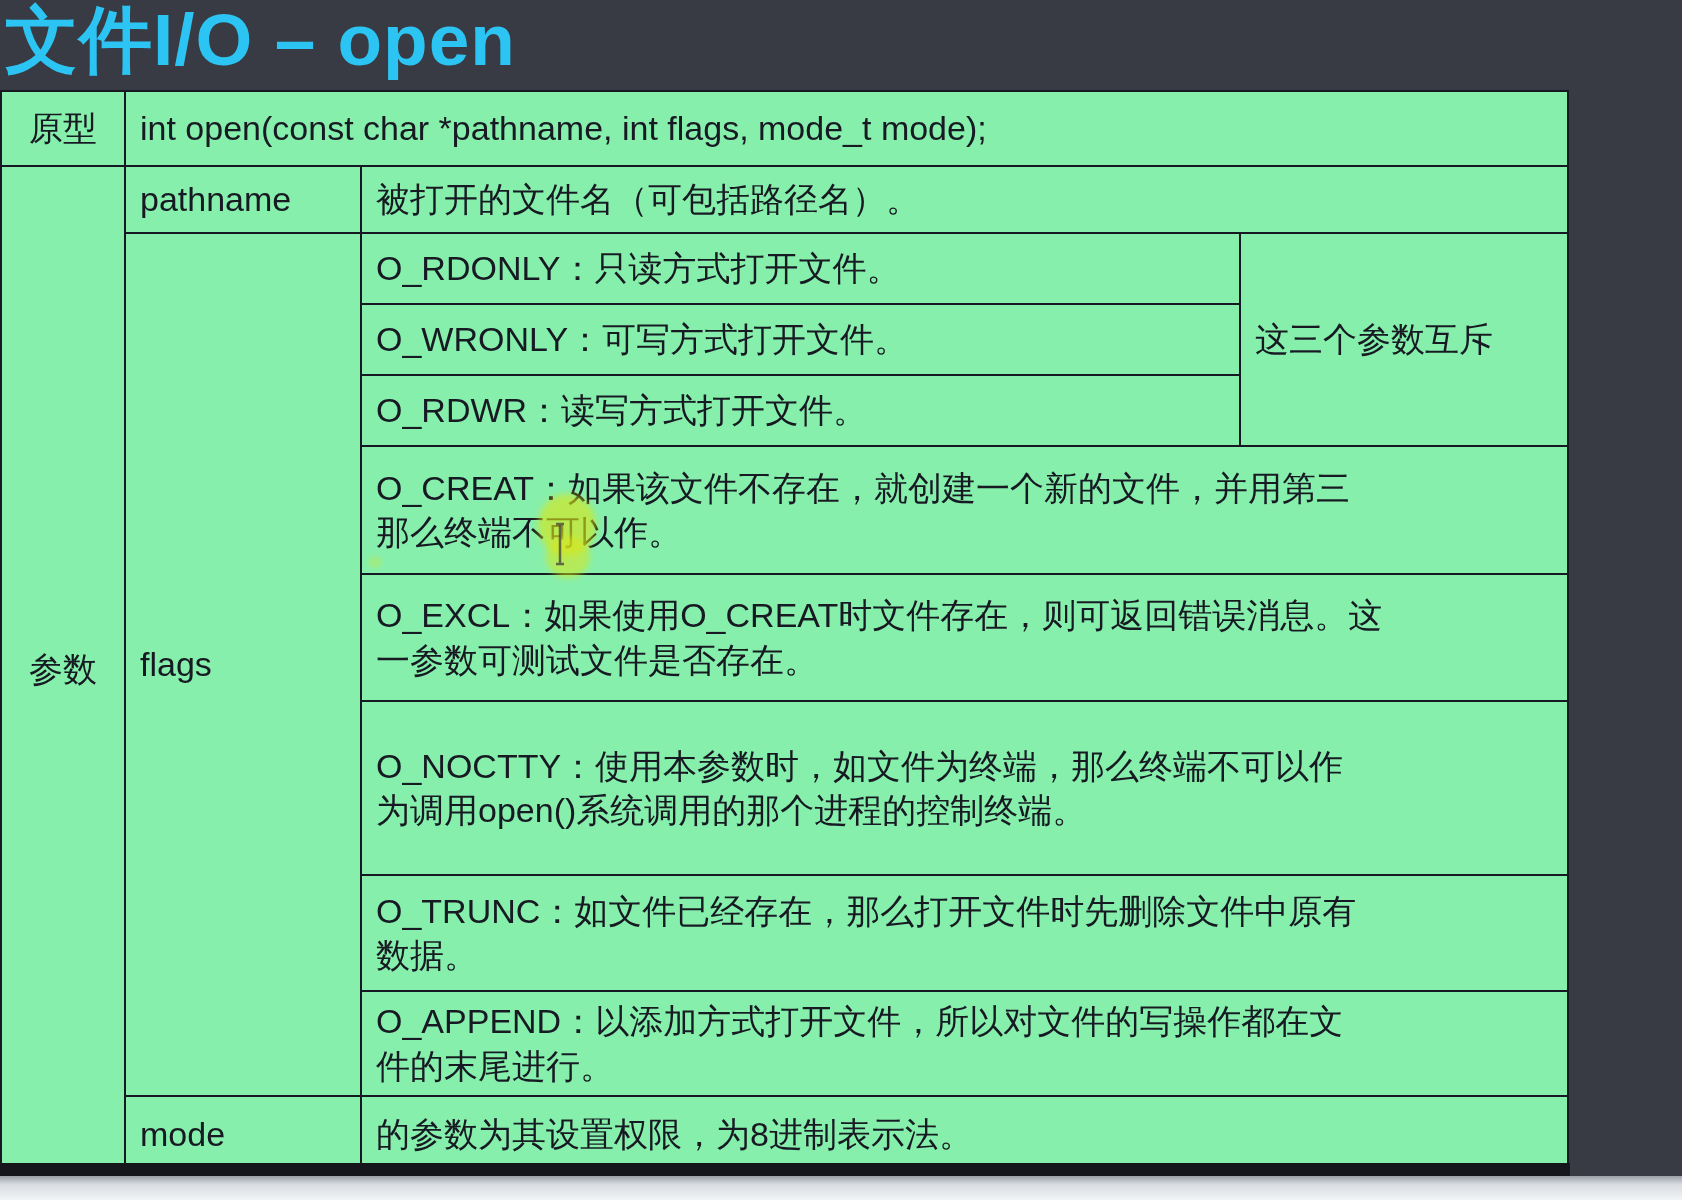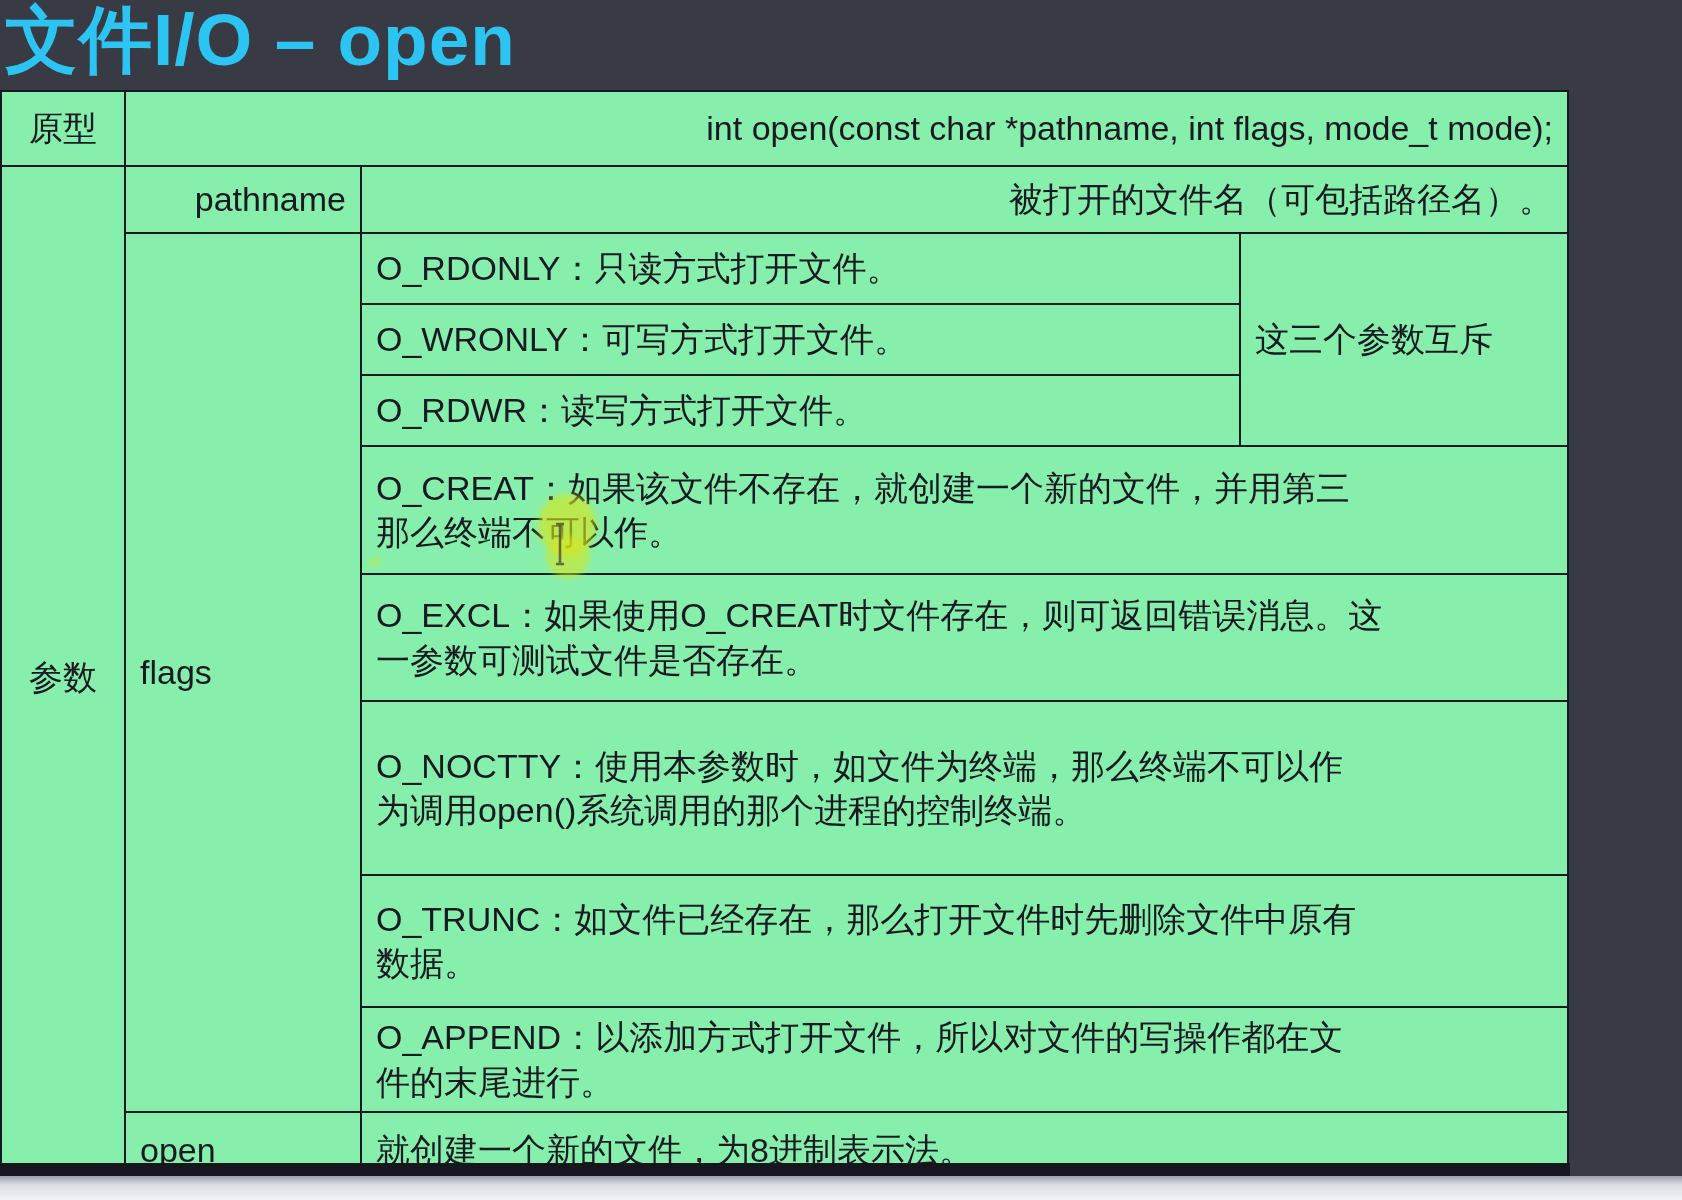--- a/index.html
+++ b/index.html
@@ -28,21 +28,21 @@
   table.open-table td{
     border:2px solid #161922;
     background:#86efac;
     color:#171a22;
     font-size:34px;
     line-height:1.3;
     padding:4px 14px;
     vertical-align:middle;
     overflow:hidden;
   }
-  td.lighter{background:#c2d0e7;text-align:right;}
+  td.lighter{background:#c2d0e7;}
   td.head-col{text-align:center;padding:4px 2px;}
   td.name-col{padding-left:13px;}
   td.desc{white-space:pre-wrap;}
   td.mutex{text-align:left;padding:4px 8px;}
 
   
   .table-shadow{
     position:absolute;left:0;top:1163px;width:1570px;height:13px;
     background:#15171c;
   }
@@ -100,31 +100,31 @@
 那么终端不可以作。</td>
     </tr>
     <tr style="height:127px">
       <td colspan="2" class="desc">O_EXCL：如果使用O_CREAT时文件存在，则可返回错误消息。这
 一参数可测试文件是否存在。</td>
     </tr>
     <tr style="height:174px">
       <td colspan="2" class="desc">O_NOCTTY：使用本参数时，如文件为终端，那么终端不可以作
 为调用open()系统调用的那个进程的控制终端。</td>
     </tr>
-    <tr style="height:132px">
+    <tr style="height:116px">
       <td colspan="2" class="desc">O_TRUNC：如文件已经存在，那么打开文件时先删除文件中原有
 数据。</td>
     </tr>
     <tr style="height:105px">
       <td colspan="2" class="desc">O_APPEND：以添加方式打开文件，所以对文件的写操作都在文
 件的末尾进行。</td>
     </tr>
     <tr style="height:77px">
-      <td class="name-col">open</td>
-      <td colspan="2" class="desc">就创建一个新的文件，为8进制表示法。</td>
+      <td class="name-col">mode</td>
+      <td colspan="2" class="desc">的参数为其设置权限，为8进制表示法。</td>
     </tr>
   </tbody>
     </table>
 
   <div class="table-shadow"></div>
   <div class="bottom-strip"></div>
 
   <div class="hl hl-main"></div>
   <div class="hl hl-tail"></div>
   <div class="hl hl-dot"></div>

